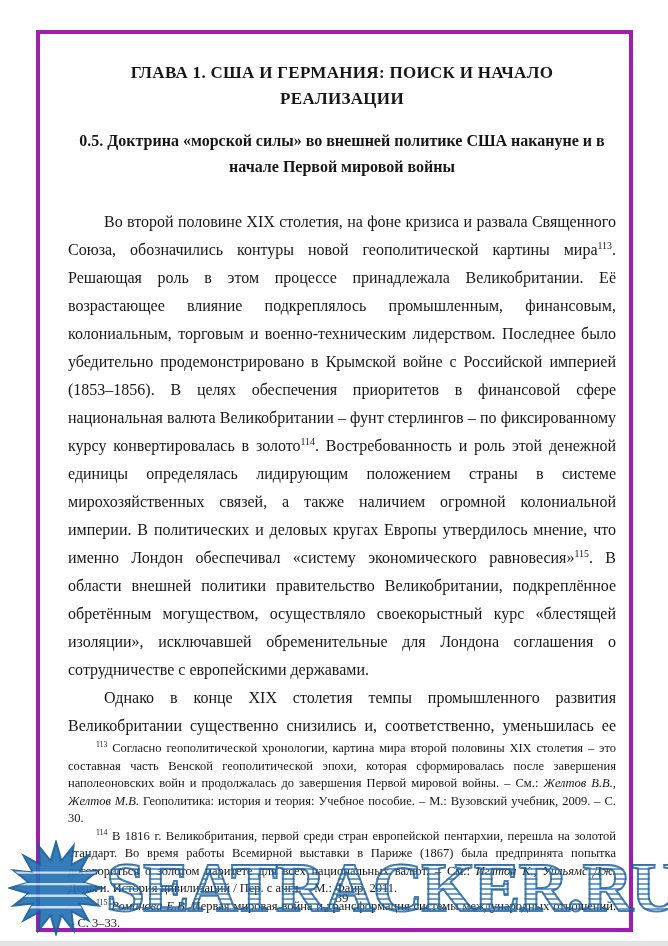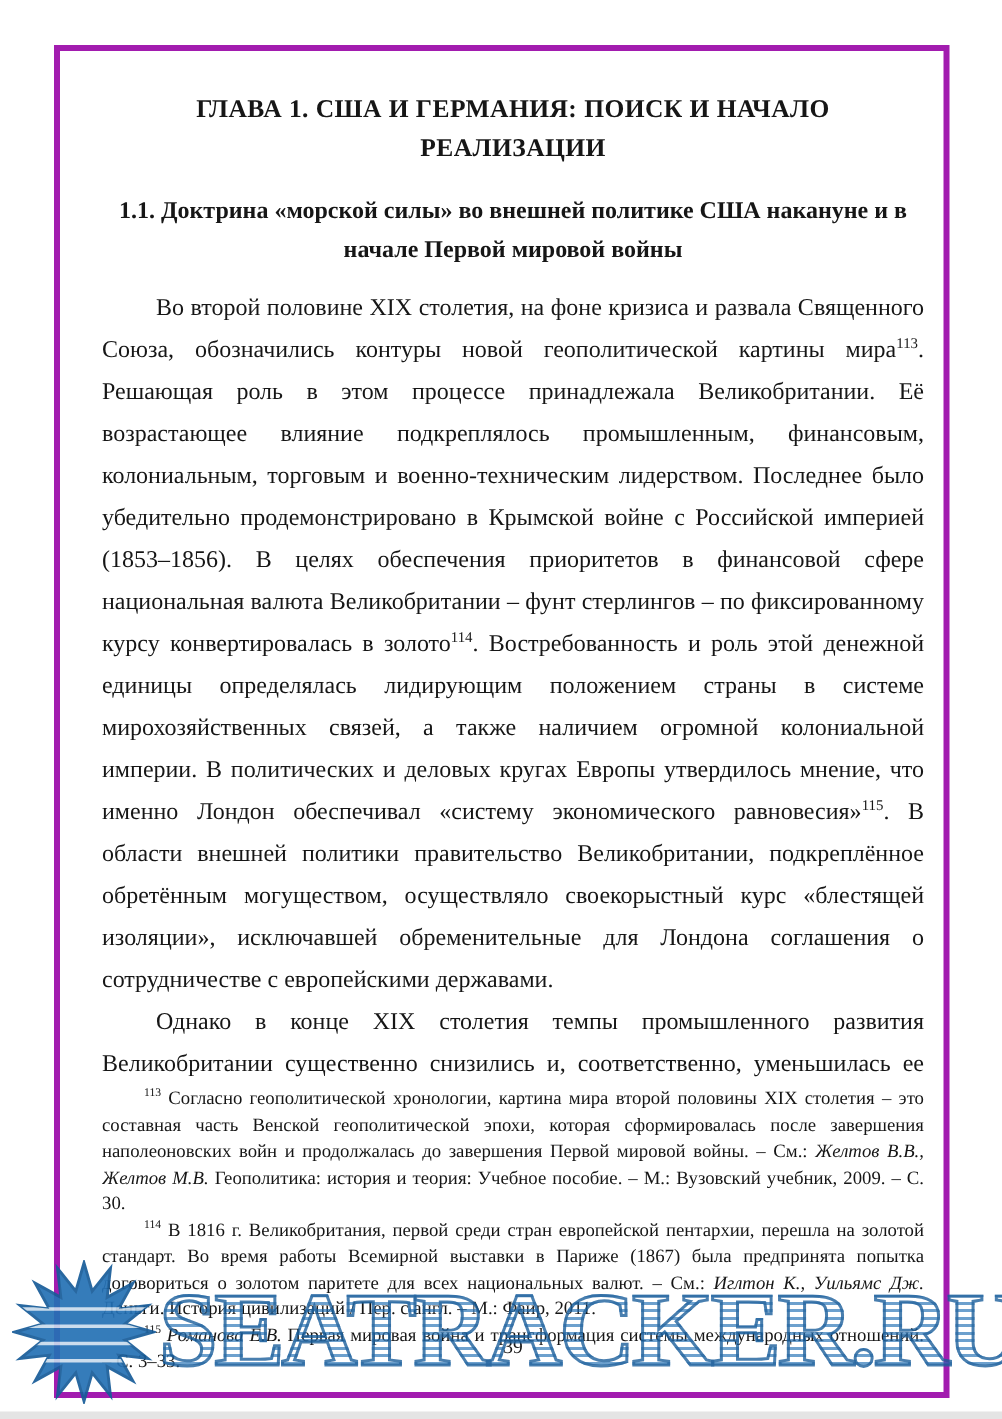--- a/index.html
+++ b/index.html
@@ -41,21 +41,21 @@
     letter-spacing: 0.3px;
   }
   .section-heading {
     margin: 16px 0 0 0;
     text-align: center;
     font-weight: bold;
     font-size: 16px;
     line-height: 26px;
   }
   .body-area {
-    margin-top: 12px;
+    margin-top: 28px;
     height: 528px;
     overflow: hidden;
   }
   .par {
     margin: 0;
     font-size: 16px;
     line-height: 28px;
     text-align: justify;
     text-indent: 36px;
     hyphens: auto;
@@ -129,21 +129,21 @@
 </style>
 </head>
 <body>
 
 <div class="page">
   <div class="frame">
     <div class="text-column">
 
       <h1 class="chapter-title"><span>ГЛАВА 1. США И ГЕРМАНИЯ: ПОИСК И НАЧАЛО РЕАЛИЗАЦИИ</span><br></h1>
 
-      <h2 class="section-heading"><span>1.1. Доктрина «морской силы» во внешней политике США накануне и в</span><br><span>начале Первой мировой войны</span></h2>
+      <h2 class="section-heading"><span>0.5. Доктрина «морской силы» во внешней политике США накануне и в</span><br><span>начале Первой мировой войны</span></h2>
 
       <div class="body-area">
         <p class="par"><span>Во второй половине XIX столетия, на фоне кризиса и развала Священного Союза, обозначились контуры новой геополитической картины мира</span><sup class="fnref">113</sup><span>. Решающая роль в этом процессе принадлежала Великобритании. Её возрастающее влияние подкреплялось промышленным, финансовым, колониальным, торговым и военно-техническим лидерством. Последнее было убедительно продемонстрировано в Крымской войне с Российской империей (1853–1856). В целях обеспечения приоритетов в финансовой сфере национальная валюта Великобритании – фунт стерлингов – по фиксированному курсу конвертировалась в золото</span><sup class="fnref">114</sup><span>. Востребованность и роль этой денежной единицы определялась лидирующим положением страны в системе мирохозяйственных связей, а также наличием огромной колониальной империи. В политических и деловых кругах Европы утвердилось мнение, что именно Лондон обеспечивал «систему экономического равновесия»</span><sup class="fnref">115</sup><span>. В области внешней политики правительство Великобритании, подкреплённое обретённым могуществом, осуществляло своекорыстный курс «блестящей изоляции», исключавшей обременительные для Лондона соглашения о сотрудничестве с европейскими державами.</span></p>
         <p class="par"><span>Однако в конце XIX столетия темпы промышленного развития Великобритании существенно снизились и, соответственно, уменьшилась ее доля в</span></p>
       </div>
 
       <div class="footnotes">
         <p class="fn"><sup class="fnref">113</sup><span> Согласно геополитической хронологии, картина мира второй половины XIX столетия – это составная часть Венской геополитической эпохи, которая сформировалась после завершения наполеоновских войн и продолжалась до завершения Первой мировой войны. – См.: </span><i>Желтов В.В., Желтов М.В.</i><span> Геополитика: история и теория: Учебное пособие. – М.: Вузовский учебник, 2009. – С. 30.</span></p>
         <p class="fn"><sup class="fnref">114</sup><span> В 1816 г. Великобритания, первой среди стран европейской пентархии, перешла на золотой стандарт. Во время работы Всемирной выставки в Париже (1867) была предпринята попытка договориться о золотом паритете для всех национальных валют. – См.: </span><i>Иглтон К., Уильямс Дж.</i><span> Деньги. История цивилизаций / Пер. с англ. – М.: Фаир, 2011.</span></p>
         <p class="fn"><sup class="fnref">115</sup><span> </span><i>Романова Е.В.</i><span> Первая мировая война и трансформация системы международных отношений. – С. 3–33.</span></p>

